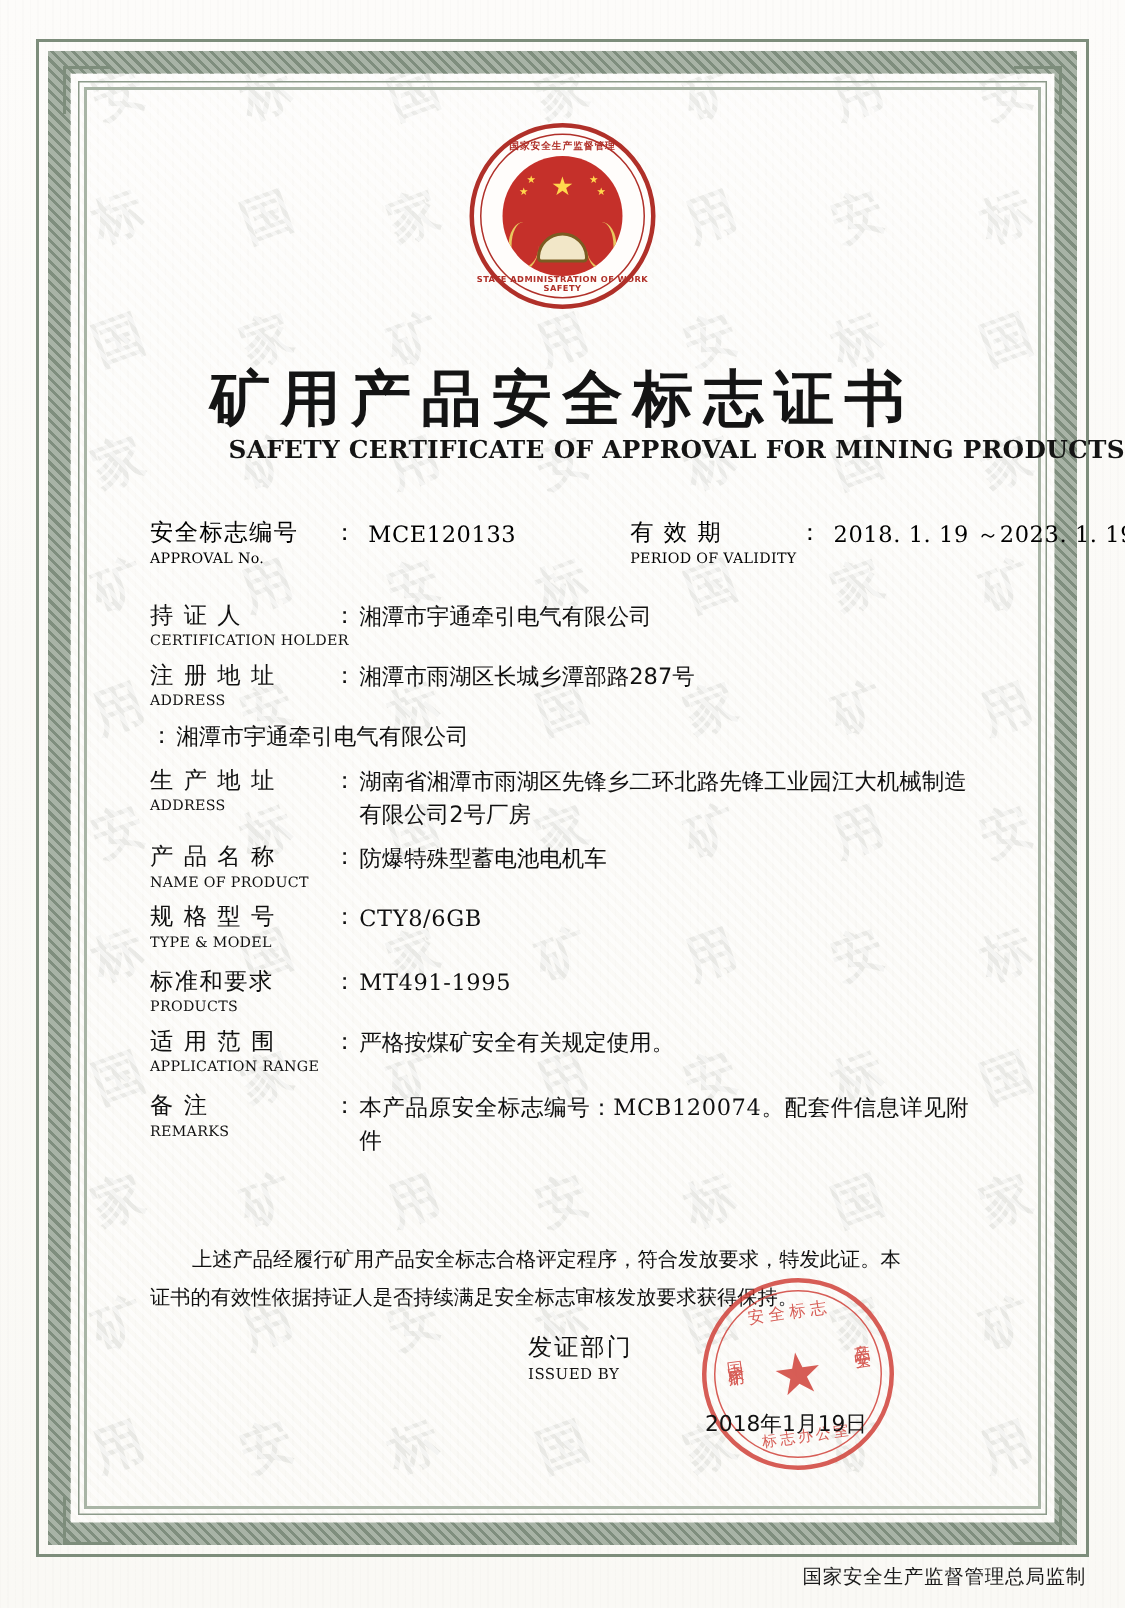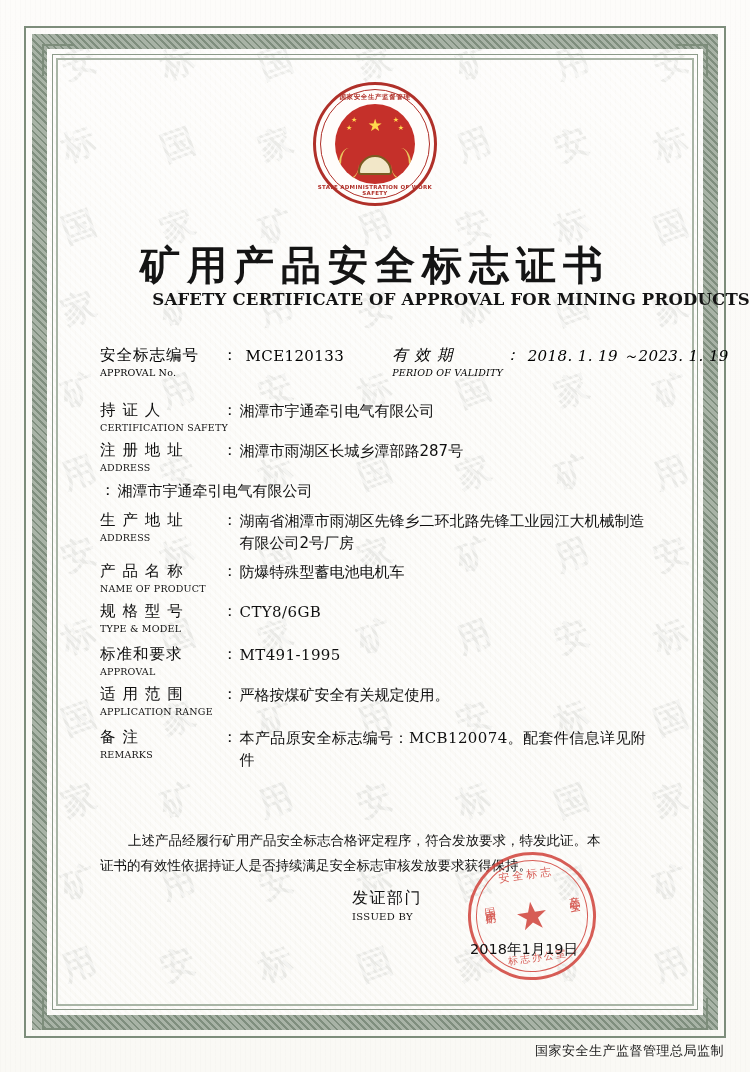--- a/index.html
+++ b/index.html
@@ -520,36 +520,36 @@
 
   <div id="toprow">
     <div class="grp">
       <div class="labelbox">
         <div class="lab-cn">安全标志编号</div>
         <div class="lab-en">APPROVAL No.</div>
       </div>
       <div class="colon">：</div>
       <div class="val mono" style="flex:0 0 auto;">MCE120133</div>
     </div>
-    <div class="grp" style="margin-left:48px;font-style:italic;">
+    <div class="grp" style="margin-left:76px;">
       <div class="labelbox" style="width:112px;flex:0 0 112px;">
         <div class="lab-cn">有 效 期</div>
         <div class="lab-en">PERIOD OF VALIDITY</div>
       </div>
       <div class="colon">：</div>
       <div class="val mono" style="flex:0 0 auto;">2018. 1. 19 ～2023. 1. 19</div>
     </div>
   </div>
 
   <div id="fields" style="top:400px;">
 
     <div class="row">
       <div class="labelbox">
         <div class="lab-cn">持  证  人</div>
-        <div class="lab-en">CERTIFICATION SAFETY</div>
+        <div class="lab-en">CERTIFICATION HOLDER</div>
       </div>
       <div class="colon">：</div>
       <div class="val">湘潭市宇通牵引电气有限公司</div>
     </div>
 
     <div class="row">
       <div class="labelbox">
         <div class="lab-cn">注 册 地 址</div>
         <div class="lab-en">ADDRESS</div>
       </div>
@@ -585,21 +585,21 @@
         <div class="lab-cn">规 格 型 号</div>
         <div class="lab-en">TYPE &amp; MODEL</div>
       </div>
       <div class="colon">：</div>
       <div class="val mono">CTY8/6GB</div>
     </div>
 
     <div class="row" style="margin-top:10px;">
       <div class="labelbox">
         <div class="lab-cn">标准和要求</div>
-        <div class="lab-en">APPROVAL</div>
+        <div class="lab-en">PRODUCTS</div>
       </div>
       <div class="colon">：</div>
       <div class="val mono">MT491-1995</div>
     </div>
 
     <div class="row">
       <div class="labelbox">
         <div class="lab-cn">适 用 范 围</div>
         <div class="lab-en">APPLICATION RANGE</div>
       </div>

